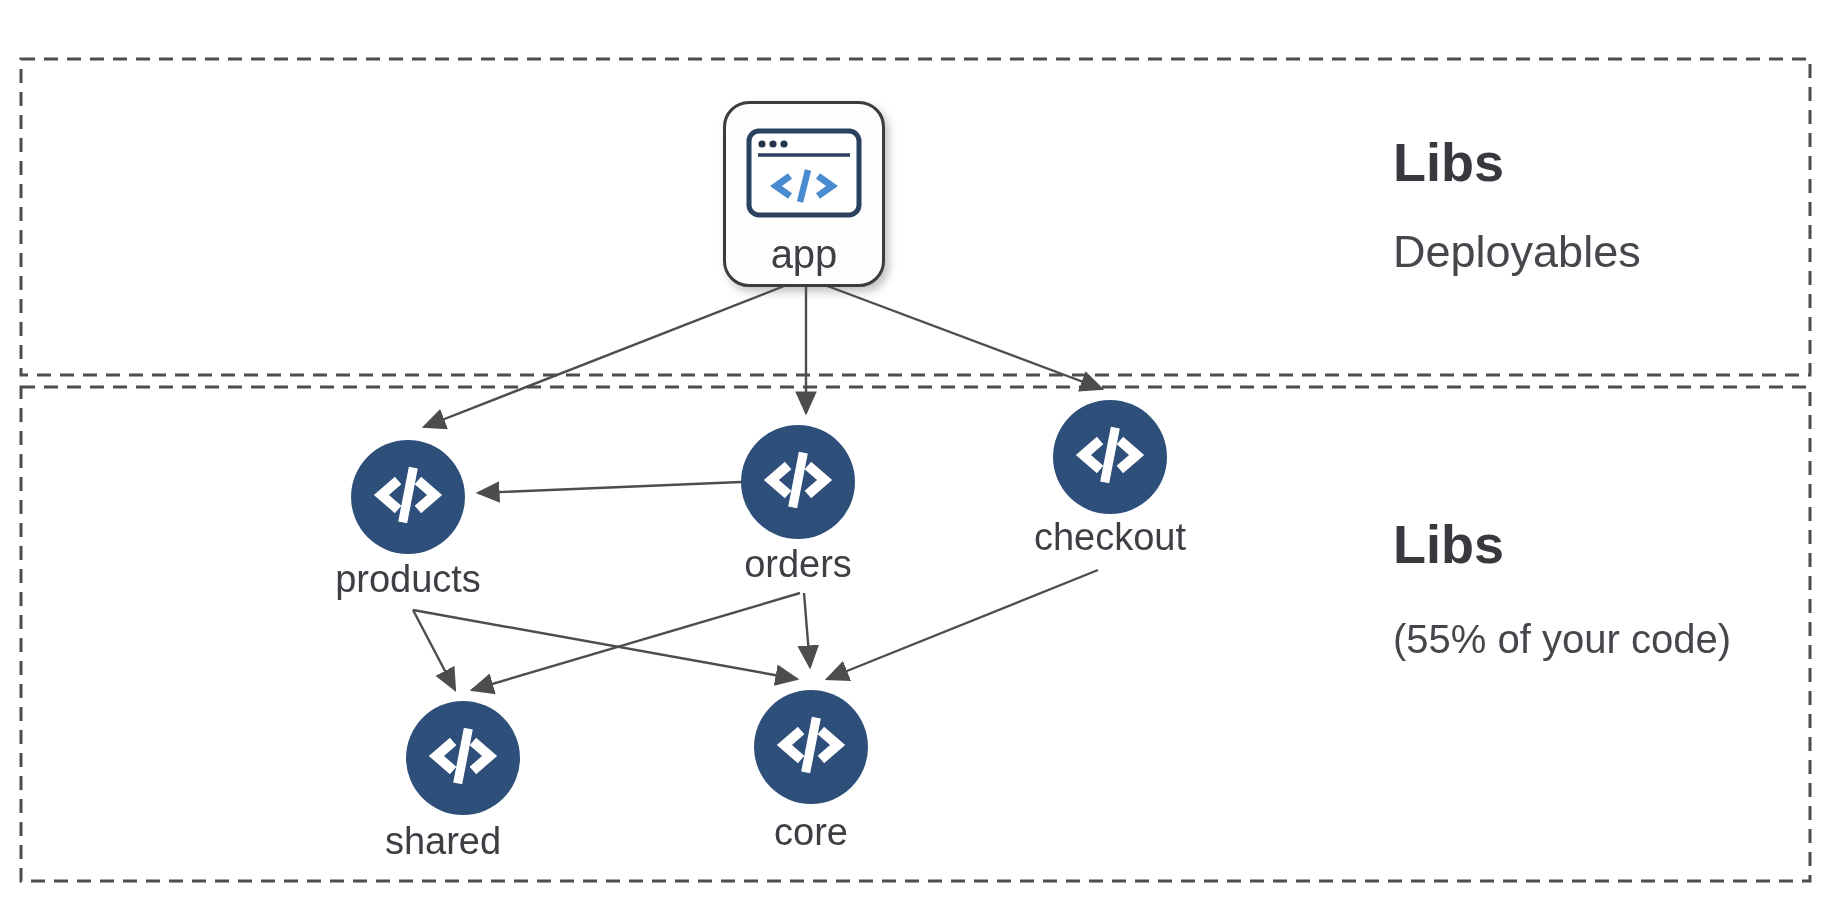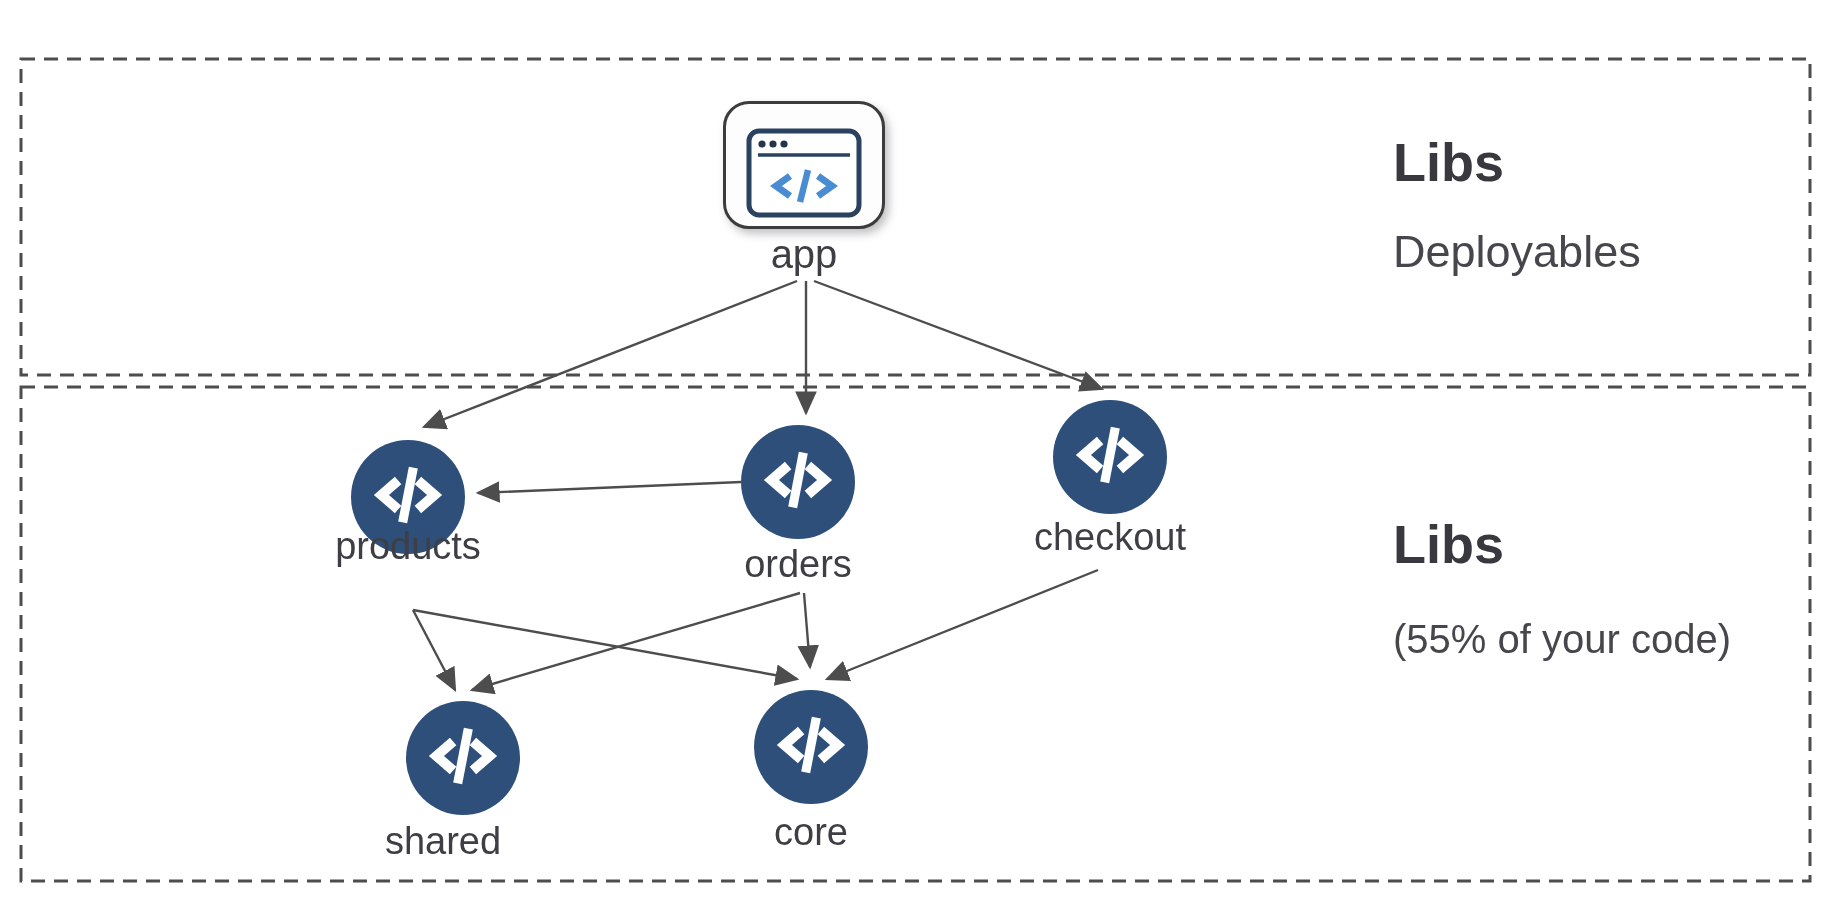--- a/index.html
+++ b/index.html
@@ -31,21 +31,21 @@
     transform: translateX(-50%);
     font-size: 38px;
     color: #3e3e45;
     white-space: nowrap;
     line-height: 1;
   }
   
   .app-card {
     position: absolute;
     left: 723px; top: 101px;
-    width: 162px; height: 128px;
+    width: 162px; height: 186px;
     box-sizing: border-box;
     background: #fdfdfe;
     border: 3px solid #3c3c3f;
     border-radius: 26px;
     box-shadow: 4px 5px 8px rgba(80,80,80,0.35);
     display: flex;
     flex-direction: column;
     align-items: center;
     justify-content: flex-start;
     padding-top: 24px;
@@ -175,21 +175,21 @@
       <svg width="76" height="76" viewBox="0 0 100 100">
         <g stroke="#ffffff" fill="none">
           <polyline points="37,31 15,50 37,69" stroke-width="13"></polyline>
           <polyline points="63,31 85,50 63,69" stroke-width="13"></polyline>
           <line x1="57" y1="14" x2="43" y2="86" stroke-width="12"></line>
         </g>
       </svg>
     </span>
   </div>
 
-  <div class="node-label" style="left:408px; top:527px;">products</div>
+  <div class="node-label" style="left:408px; top:560px;">products</div>
   <div class="node-label" style="left:798px; top:545px;">orders</div>
   <div class="node-label" style="left:1110px; top:518px;text-align:right;">checkout</div>
   <div class="node-label" style="left:443px; top:822px;">shared</div>
   <div class="node-label" style="left:811px; top:813px;">core</div>
 
   <div class="section-title title-apps">Libs</div>
   <div class="section-subtitle subtitle-apps">Deployables</div>
   <div class="section-title title-libs">Libs</div>
   <div class="section-subtitle subtitle-libs">(55% of your code)</div>
 

